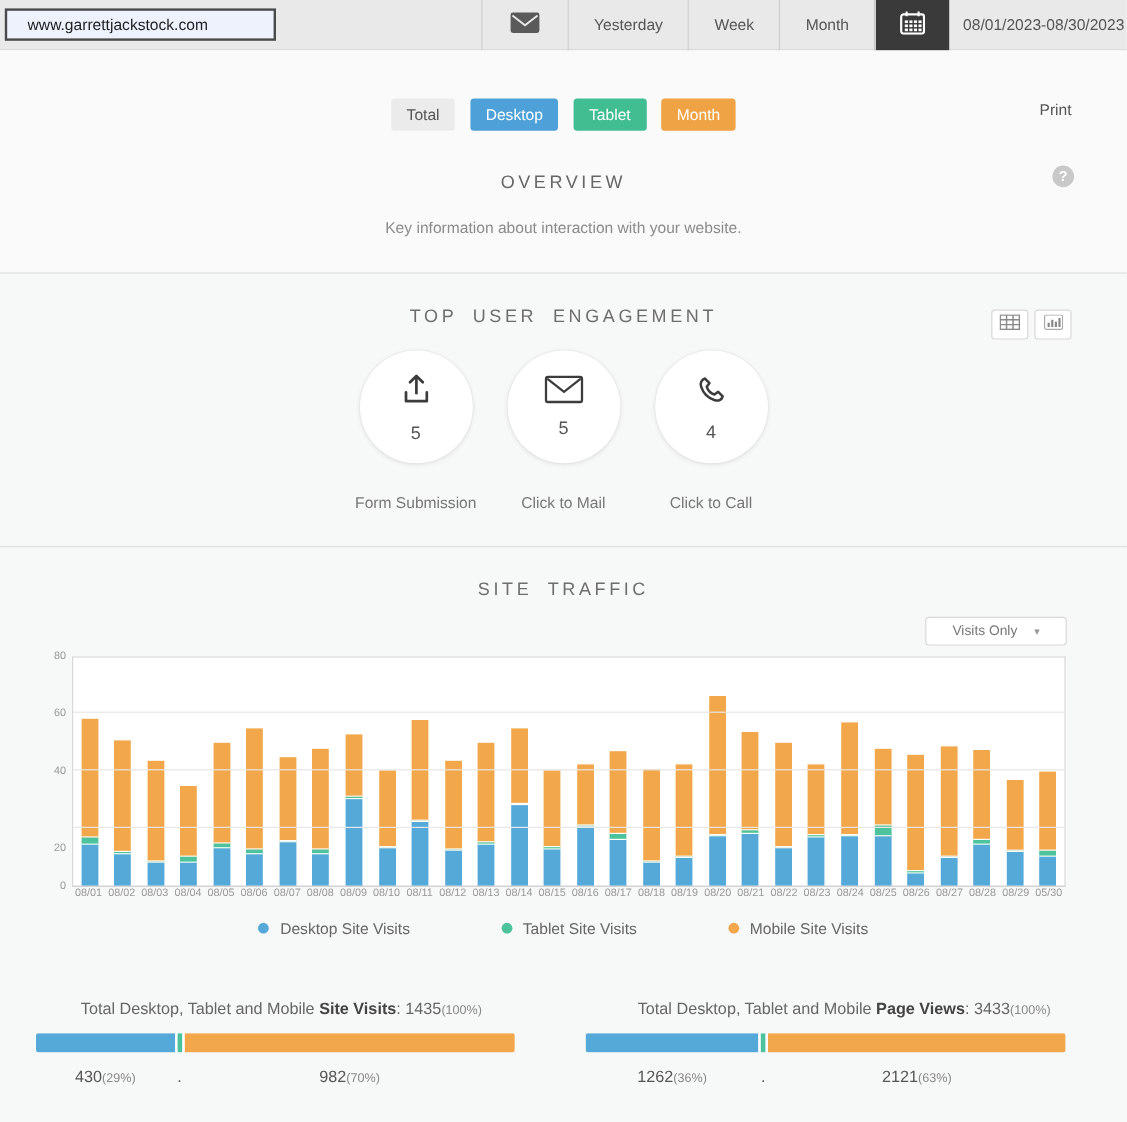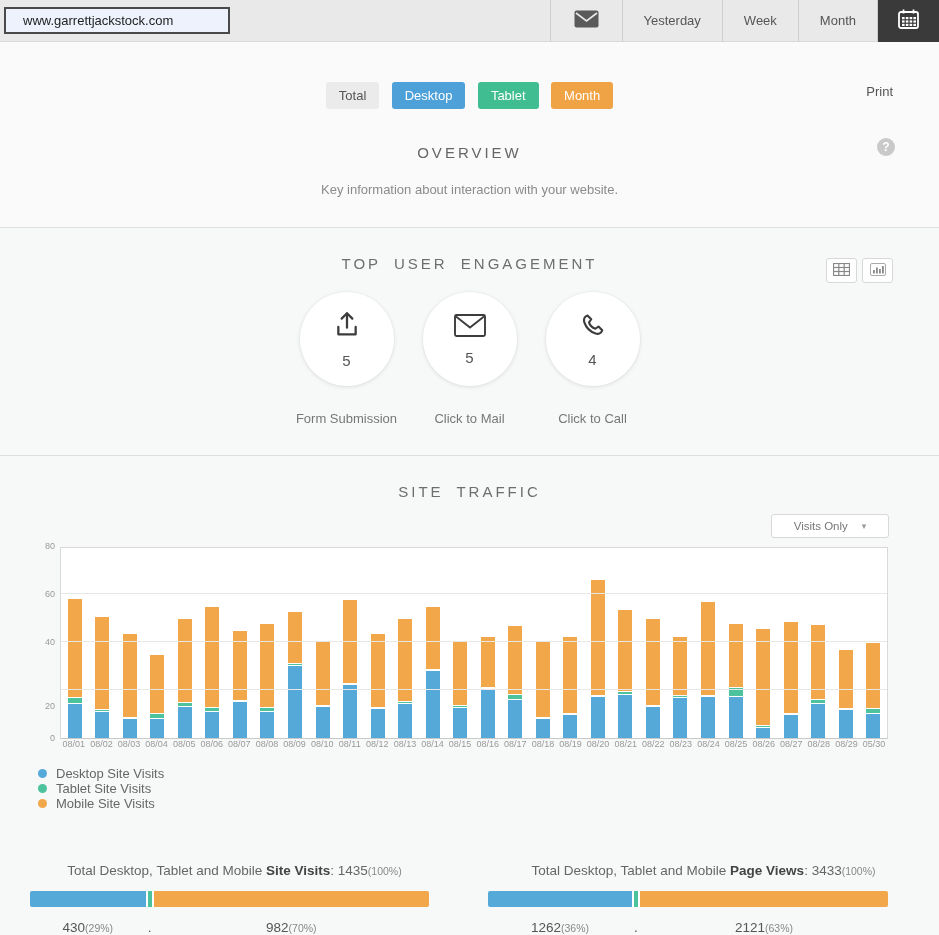--- a/index.html
+++ b/index.html
@@ -83,21 +83,21 @@
     background: #fff; border: 1px solid #d9d9d9; border-bottom: 1px solid #c9c9c9;
   }
   .gridline { position: absolute; left: 0; right: 0; height: 1px; background: #e7e7e7; }
   .ytick { position: absolute; left: -32px; width: 26px; text-align: right; font-size: 9px; color: #999; transform: translateY(50%); }
   .bars { position: absolute; left: 0; right: 0; top: 0; bottom: 0; display: flex; align-items: flex-end; justify-content: space-around; }
   .bar-col { display: flex; flex-direction: column-reverse; width: 14px; cursor: pointer; }
   .seg { width: 100%; }
   .seg-gap { border-bottom: 1px solid #fff; }
   .xlabels { display: flex; width: 828px; margin-left: 60px; margin-top: 0; }
   .xlabel { flex: 1; text-align: center; font-size: 9px; color: #999; white-space: nowrap; }
-  .legend { display: flex; justify-content: center; margin-top: 17px; flex-direction: column; }
+  .legend { display: flex; justify-content: center; margin-top: 17px; }
   .legend-item { display: flex; align-items: center; margin: 0 38px; font-size: 13px; color: #666; }
   .legend-dot { width: 9px; height: 9px; border-radius: 50%; margin-right: 9px; }
   
   .summaries { display: flex; margin-top: 52px; }
   .summary { width: 469px; position: relative; }
   .sum-title { text-align: center; font-size: 13.5px; color: #666; }
   .sum-title b { color: #444; }
   .sum-pct { font-size: 10.5px; color: #888; }
   .sum-bar { display: flex; height: 16px; margin: 13px 40px 0 30px; border-radius: 2px; overflow: hidden; }
   .summary + .summary .sum-bar { margin: 13px 50px 0 19px; }
@@ -138,20 +138,21 @@
               <rect x="11.6" y="11.4" width="2.6" height="2.2"></rect>
               <rect x="15.4" y="11.4" width="2.6" height="2.2"></rect>
             <rect x="4" y="14.8" width="2.6" height="2.2"></rect>
               <rect x="7.8" y="14.8" width="2.6" height="2.2"></rect>
               <rect x="11.6" y="14.8" width="2.6" height="2.2"></rect>
               <rect x="15.4" y="14.8" width="2.6" height="2.2"></rect>
           </g>
         </svg>
       </span>
     </div>
+    <div class="tb-item tb-date">08/01/2023-08/30/2023</div>
   </div>
 </div>
 
 <div class="sec1">
   <div class="filters">
     <button class="filter-btn" style="background: rgb(235, 235, 235); color: rgb(85, 85, 85);">Total</button>
     <button class="filter-btn" style="background: rgb(77, 160, 216); color: rgb(255, 255, 255);">Desktop</button>
     <button class="filter-btn" style="background: rgb(65, 189, 146); color: rgb(255, 255, 255);">Tablet</button>
     <button class="filter-btn" style="background: rgb(240, 163, 68); color: rgb(255, 255, 255);">Month</button>
   </div>

